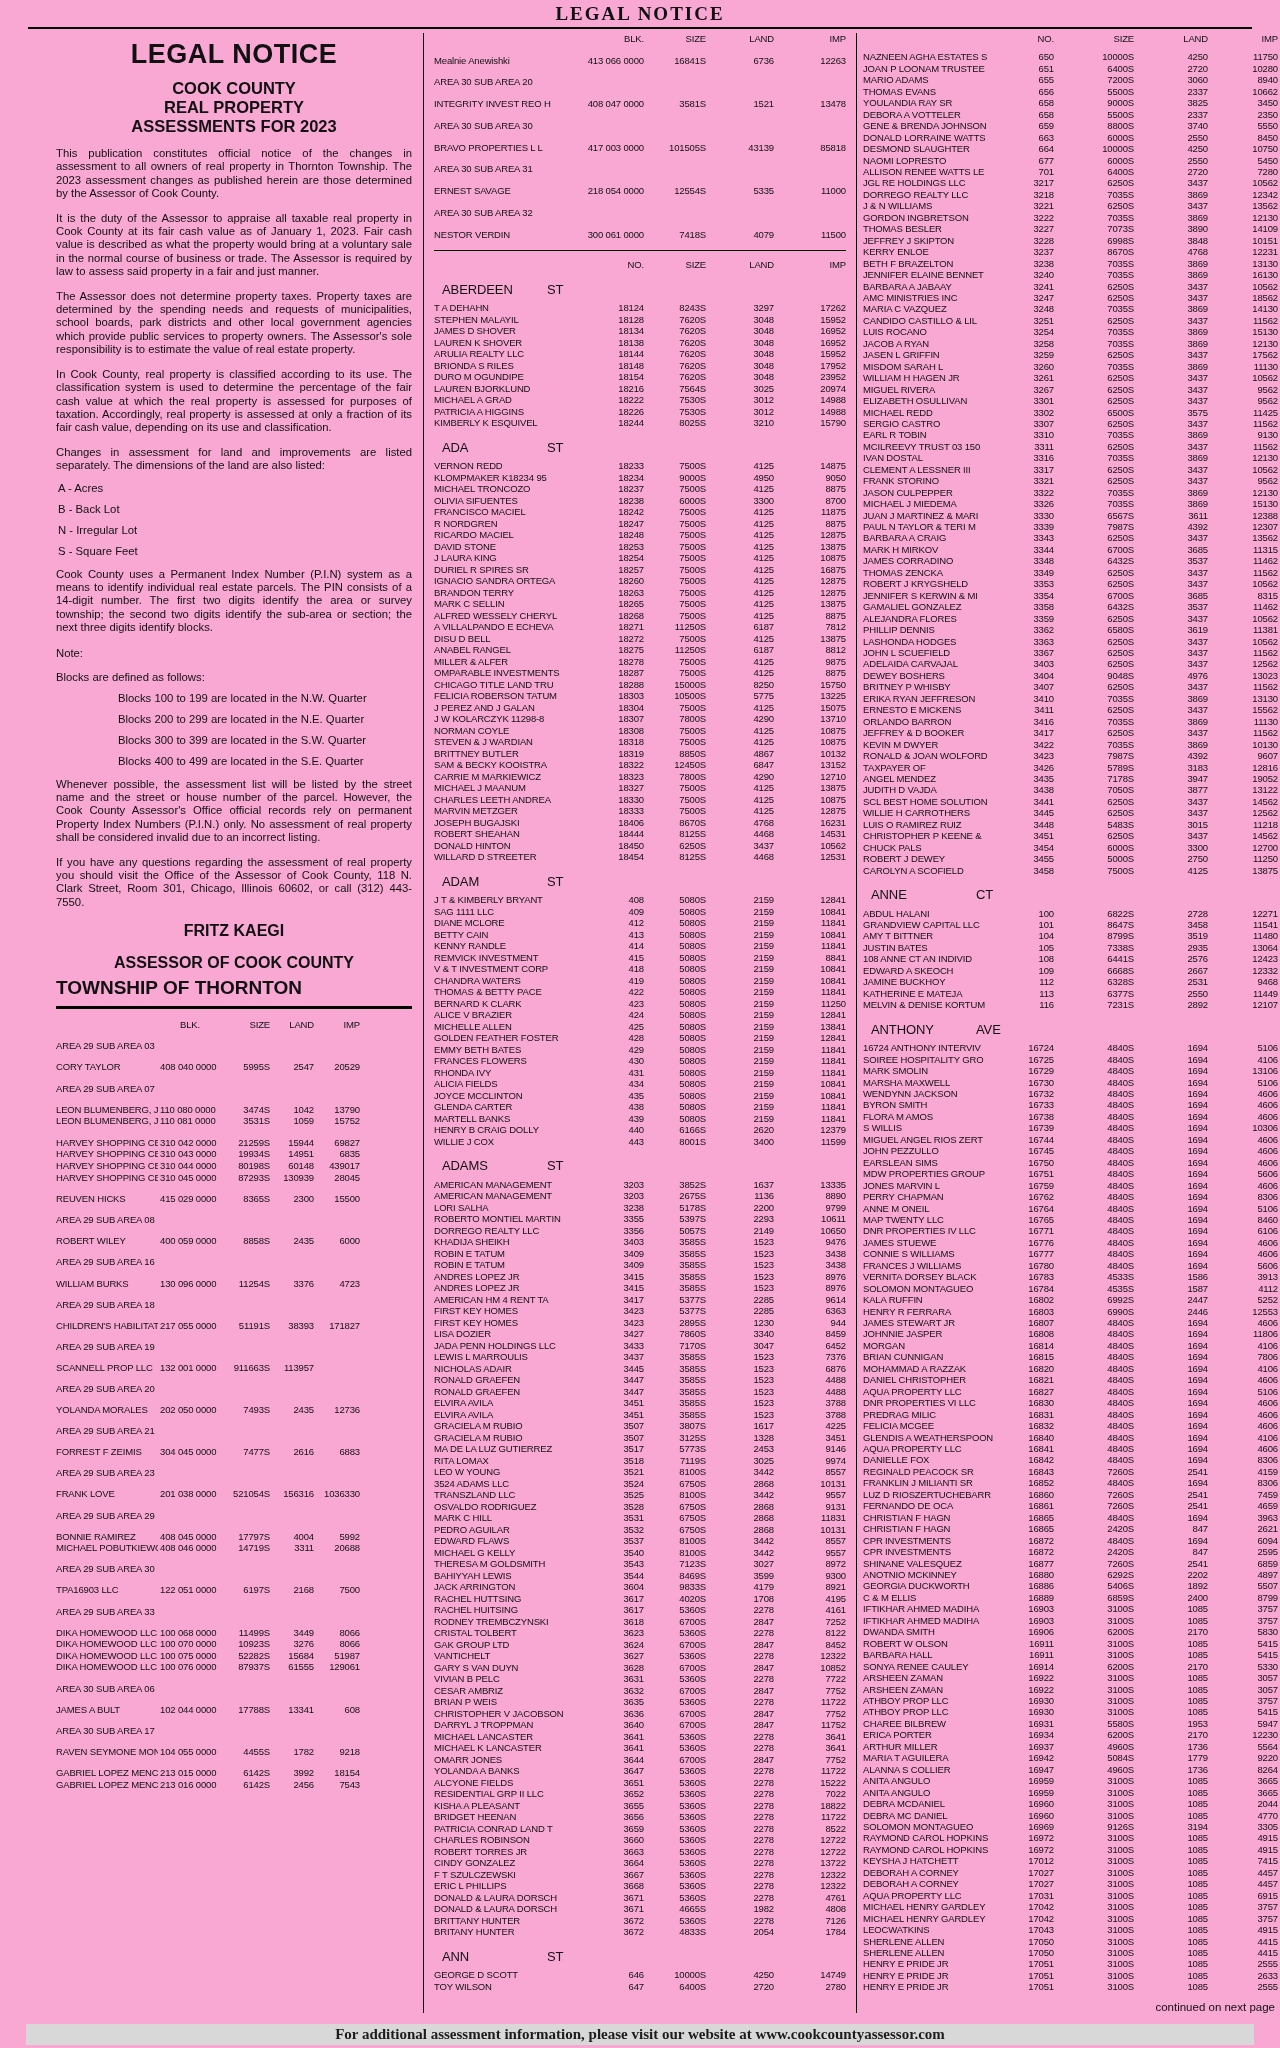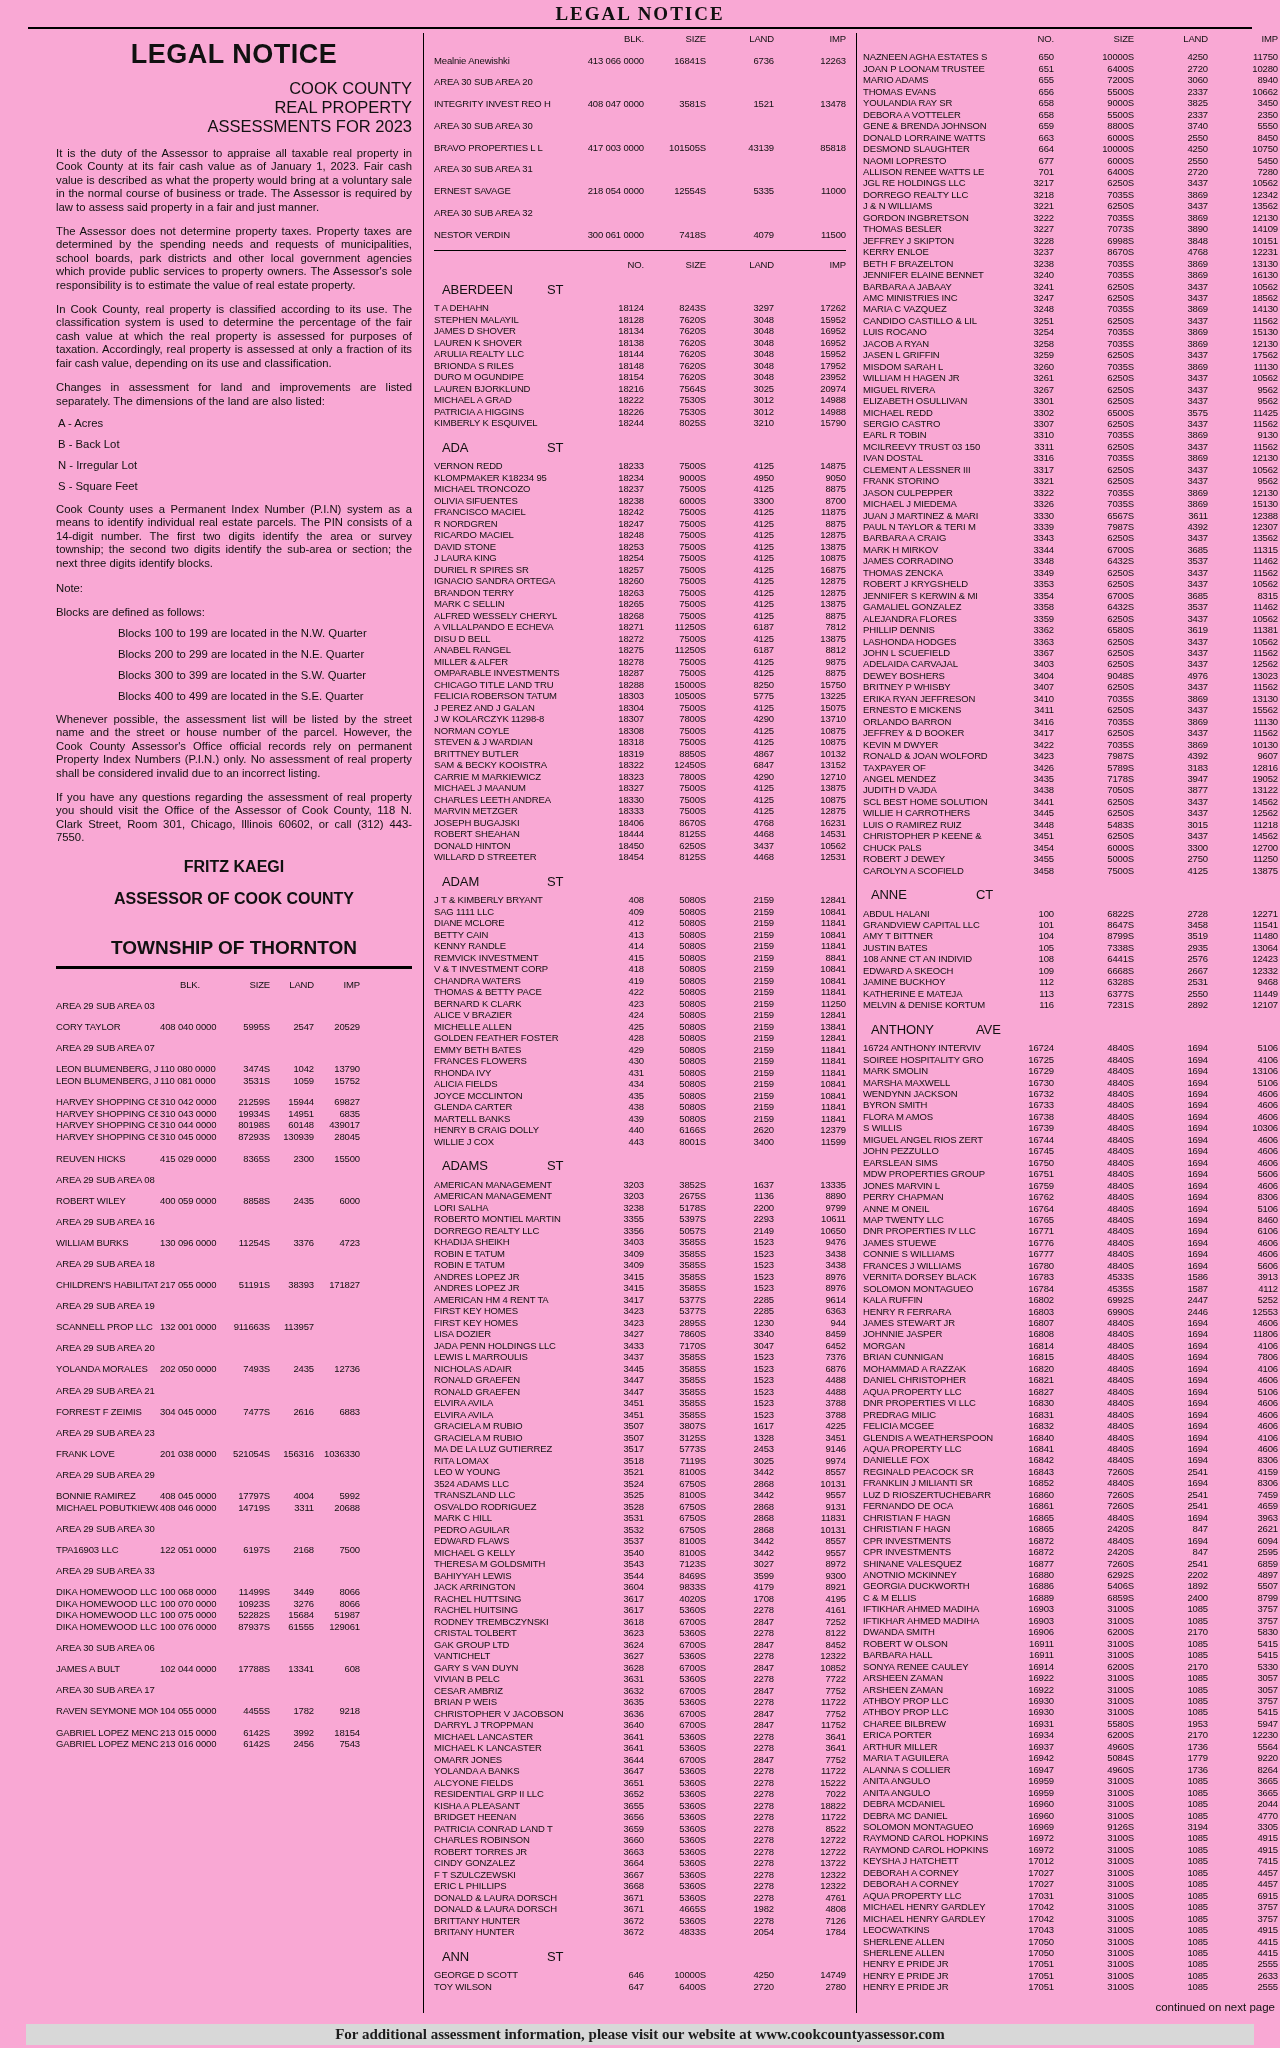--- a/index.html
+++ b/index.html
@@ -11,28 +11,28 @@
   .columns { position:absolute; top:33px; left:0; width:1280px; display:flex; align-items:flex-start; }
   .vdiv { width:1px; background:#000; align-self:stretch; }
   .col1 { width:356px; margin-left:56px; }
   .vd1 { margin-left:11px; }
   .col2 { width:412px; margin-left:10px; }
   .vd2 { margin-left:10px; }
   .col3 { width:414px; margin-left:6px; }
 
   
   .big-title { text-align:center; font-weight:bold; font-size:27px; margin-top:6px; letter-spacing:.5px; }
-  .subtitle { text-align:right; font-weight:normal; font-size:16.5px; line-height:19px; margin-top:9px; }
+  .subtitle { text-align:center; font-weight:bold; font-size:16.5px; line-height:19px; margin-top:9px; }
   .para { font-size:11.3px; line-height:13.4px; text-align:justify; margin-top:11px; }
   .dim-line { font-size:11.3px; margin:9px 0 0 2px; }
   .note-line { font-size:11.3px; margin-top:12px; }
   .blocks-intro { font-size:11.3px; margin-top:12px; }
   .block-line { font-size:11.3px; margin-top:9px; padding-left:62px; }
   .sig { text-align:center; font-weight:bold; font-size:16px; line-height:20px; margin-top:12px; }
-  .township { text-align:center; font-weight:bold; font-size:19px; margin-top:28px; padding-bottom:7px;
+  .township { text-align:left; font-weight:bold; font-size:19px; margin-top:4px; padding-bottom:7px;
               border-bottom:3px solid #000; }
 
   
   .row { letter-spacing:-0.15px; }
   .t1 { display:grid; grid-template-columns:102px 62px 50px 44px 46px; font-size:9.5px; line-height:11.6px; }
   .t2 { display:grid; grid-template-columns:145px 65px 62px 68px 72px; font-size:9.5px; line-height:11.5px; }
   .t3 { display:grid; grid-template-columns:148px 43px 80px 74px 70px; font-size:9.5px; line-height:11.45px; }
   .cn  { text-align:left; white-space:nowrap; overflow:hidden; }
   .cno, .cs, .cl, .ci { text-align:right; white-space:nowrap; }
   .t1 .cno { text-align:left; padding-left:2px; }
@@ -62,20 +62,21 @@
   <div class="columns">
 
     <div class="col1">
       <div class="big-title">LEGAL NOTICE</div>
       <div class="subtitle" id="subtitle">
           <div>COOK COUNTY</div>
           <div>REAL PROPERTY</div>
           <div>ASSESSMENTS FOR 2023</div>
         </div>
       <div id="paras">
+          <div class="para">This publication constitutes official notice of the changes in assessment to all owners of real property in Thornton Township. The 2023 assessment changes as published herein are those determined by the Assessor of Cook County.</div>
           <div class="para">It is the duty of the Assessor to appraise all taxable real property in Cook County at its fair cash value as of January 1, 2023.  Fair cash value is described as what the property would bring at a voluntary sale in the normal course of business or trade.  The Assessor is required by law to assess said property in a fair and just manner.</div>
           <div class="para">The Assessor does not determine property taxes.  Property taxes are determined by the spending needs and requests of municipalities, school boards, park districts and other local government agencies which provide public services to property owners. The Assessor's sole responsibility is to estimate the value of real estate property.</div>
           <div class="para">In Cook County, real property is classified according to its use. The classification system is used to determine the percentage of the fair cash value at which the real property is assessed for purposes of taxation. Accordingly, real property is assessed at only a fraction of its fair cash value, depending on its use and classification.</div>
           <div class="para">Changes in assessment for land and improvements are listed separately. The dimensions of the land are also listed:</div>
         </div>
       <div id="dims">
           <div class="dim-line">A - Acres</div>
           <div class="dim-line">B - Back Lot</div>
           <div class="dim-line">N - Irregular Lot</div>
           <div class="dim-line">S - Square Feet</div>

